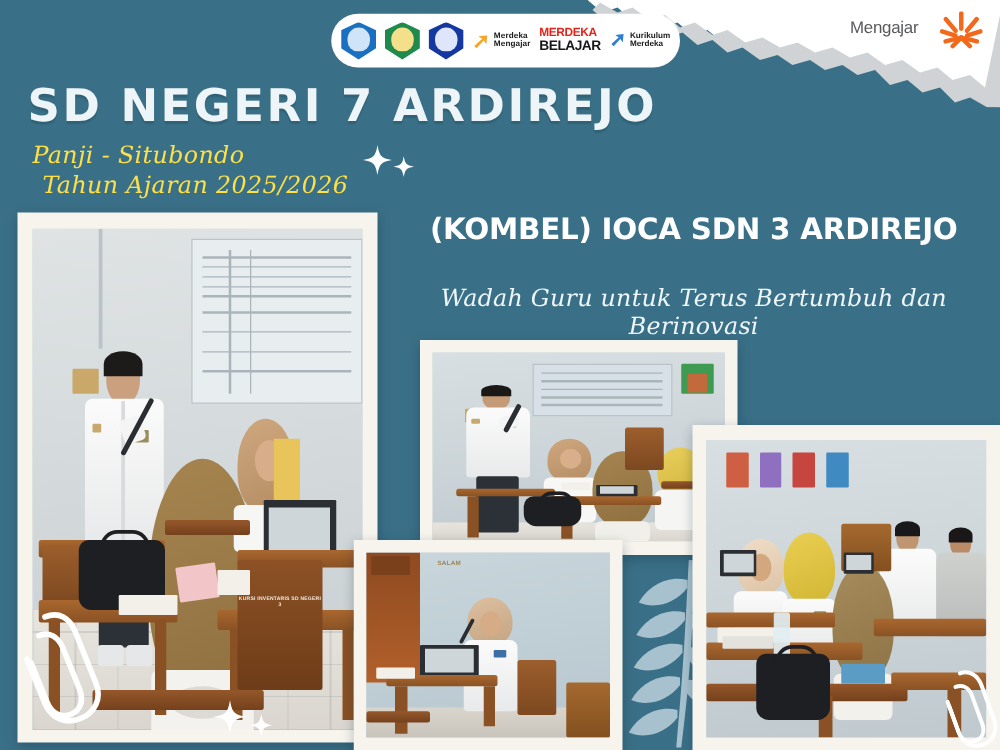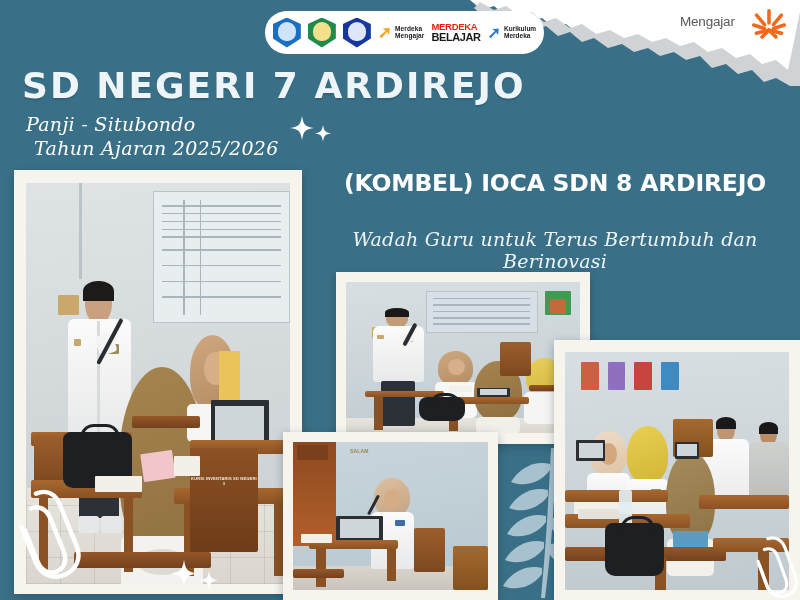--- a/index.html
+++ b/index.html
@@ -63,21 +63,21 @@
   
   .school-name{
     position:absolute;left:22px;top:68px;
     font-size:36px;font-weight:bold;color:#eef5f8;
     letter-spacing:2px;line-height:1;
     font-family:"DejaVu Sans", sans-serif;
     text-shadow:0 2px 1px rgba(20,50,65,.22);
   }
   .school-sub{
     position:absolute;left:26px;top:112px;
-    font-size:19px;color:#ffffff;line-height:1.28;
+    font-size:19px;color:#fde047;line-height:1.28;
     font-style:italic;font-family:"DejaVu Serif", serif;
     letter-spacing:.3px;
   }
   .school-sub div{white-space:nowrap;}
   .school-sub .s2{margin-left:8px;}
 
   
   .spk{position:absolute;pointer-events:none;}
 
   
@@ -231,21 +231,21 @@
   <div class="s1">Panji - Situbondo</div>
   <div class="s2">Tahun Ajaran 2025/2026</div>
 </div>
 
 <svg class="spk" style="left:286px;top:114px;width:50px;height:38px;" viewBox="0 0 50 38">
   <path fill="#ffffff" d="M16,2 C17.6,11 19,12.6 28,14 C19,15.4 17.6,17 16,26 C14.4,17 13,15.4 4,14 C13,12.6 14.4,11 16,2 Z"></path>
   <path fill="#ffffff" d="M37,11 C38.1,17.2 39,18.2 45.2,19.3 C39,20.4 38.1,21.4 37,27.6 C35.9,21.4 35,20.4 28.8,19.3 C35,18.2 35.9,17.2 37,11 Z"></path>
 </svg>
 
 <div class="head-main">
-  <div>(KOMBEL) IOCA SDN 8 ARDIREJO</div>
+  <div>(KOMBEL) IOCA SDN 3 ARDIREJO</div>
 </div>
 <div class="head-sub">Wadah Guru untuk Terus Bertumbuh dan Berinovasi</div>
 
 <svg class="leaf" style="left:495px;top:448px;width:96px;height:152px;" viewBox="0 0 96 152">
   <g fill="#aec6d2" opacity=".95">
     <path d="M56,0 C54,40 52,86 46,150 L50,150 C58,88 60,42 60,0 Z"></path>
     <path d="M55,16 C40,12 24,20 16,34 C30,40 46,34 55,22 Z"></path>
     <path d="M57,18 C72,16 86,26 92,40 C78,44 62,36 57,24 Z"></path>
     <path d="M53,42 C38,38 22,46 14,60 C28,66 44,60 53,48 Z"></path>
     <path d="M56,44 C71,42 85,52 91,66 C77,70 61,62 56,50 Z"></path>

